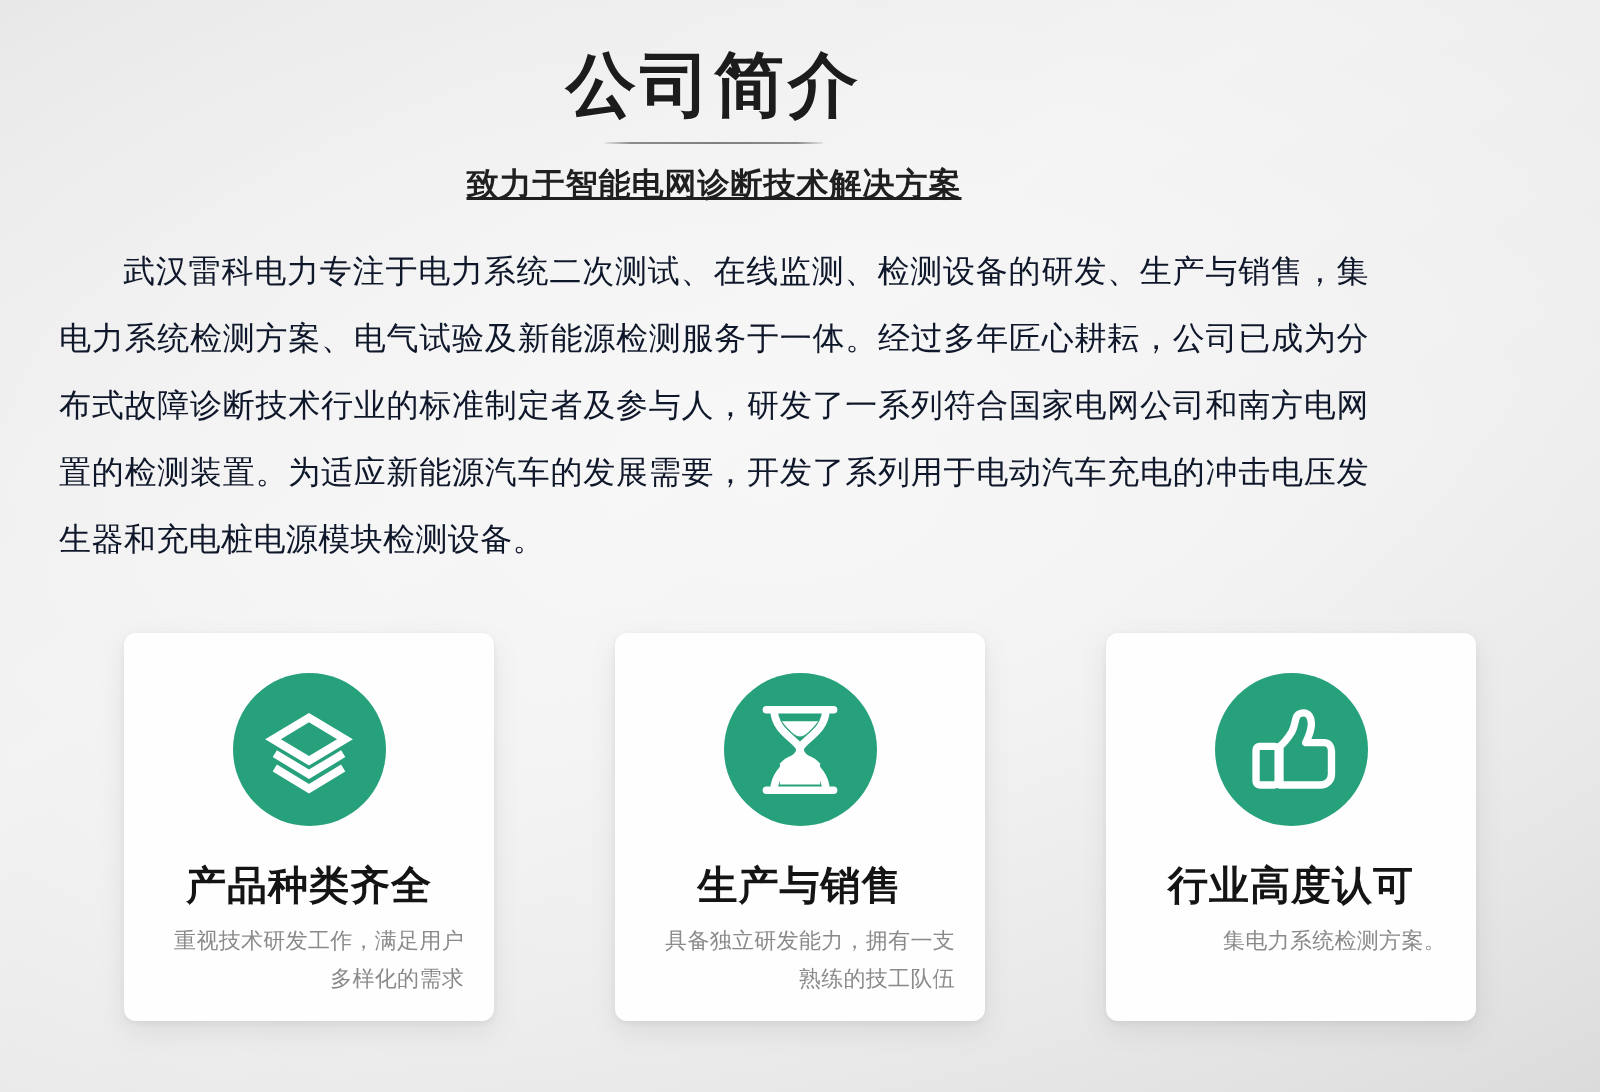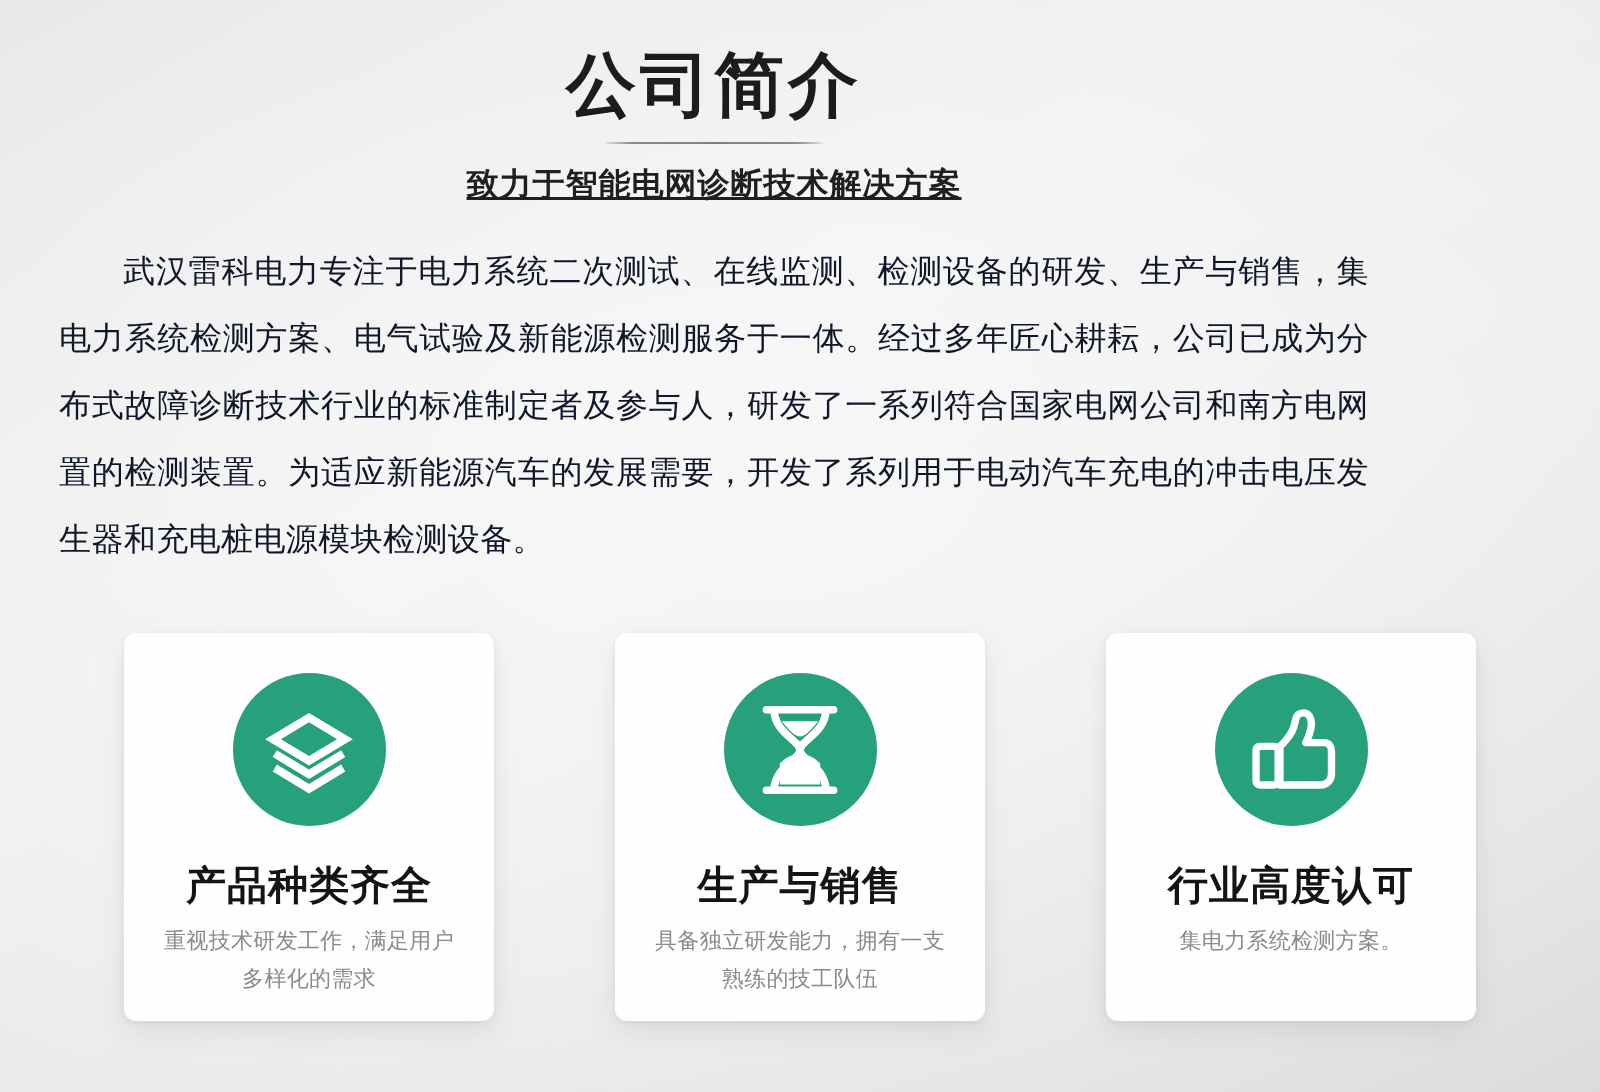--- a/index.html
+++ b/index.html
@@ -144,21 +144,21 @@
     color: #141414;
     letter-spacing: 1px;
   }
 
   .card-desc {
     margin-top: 14px;
     width: 310px;
     font-size: 22px;
     line-height: 38px;
     color: #8a8a8a;
-    text-align: center;
+    text-align: right;
     letter-spacing: 0.3px;
   }
 </style>
 </head>
 <body>
 
 <div class="page"></div>
 
 <div class="content">
 

